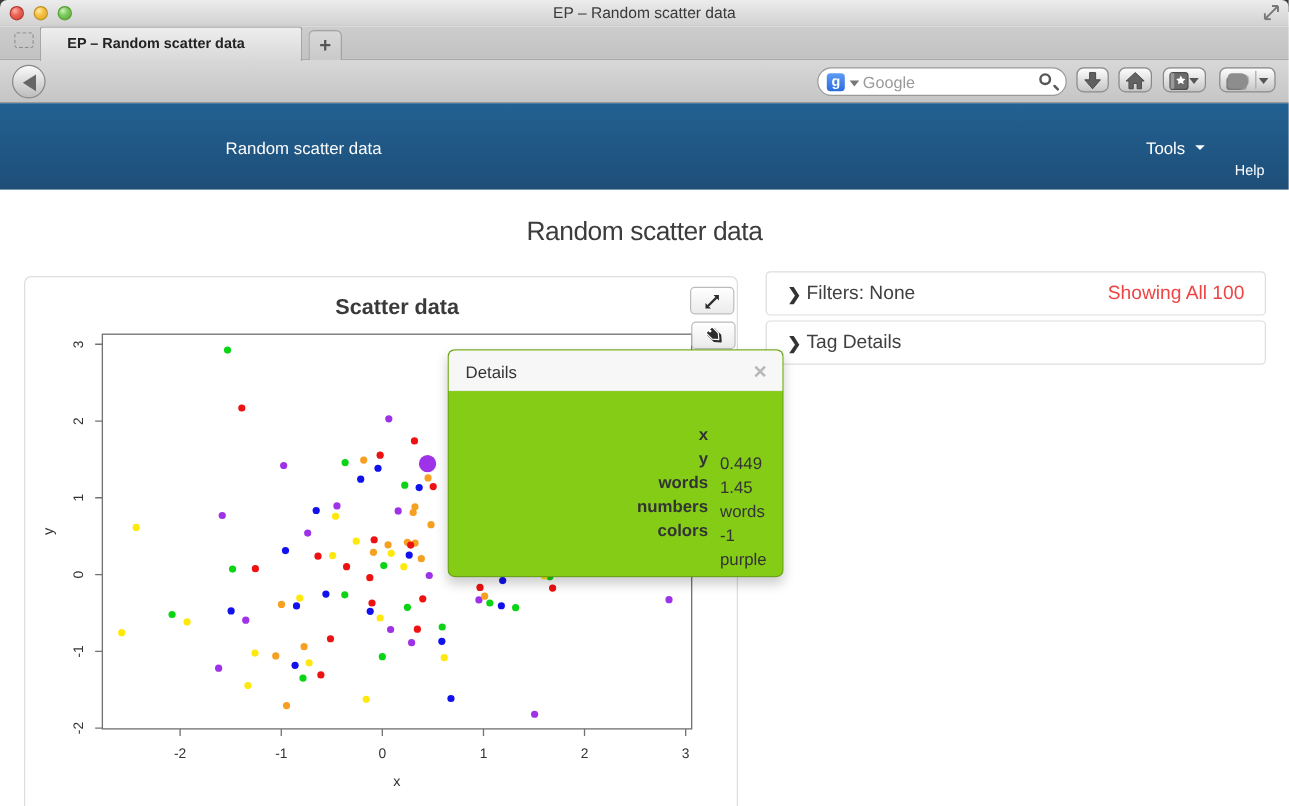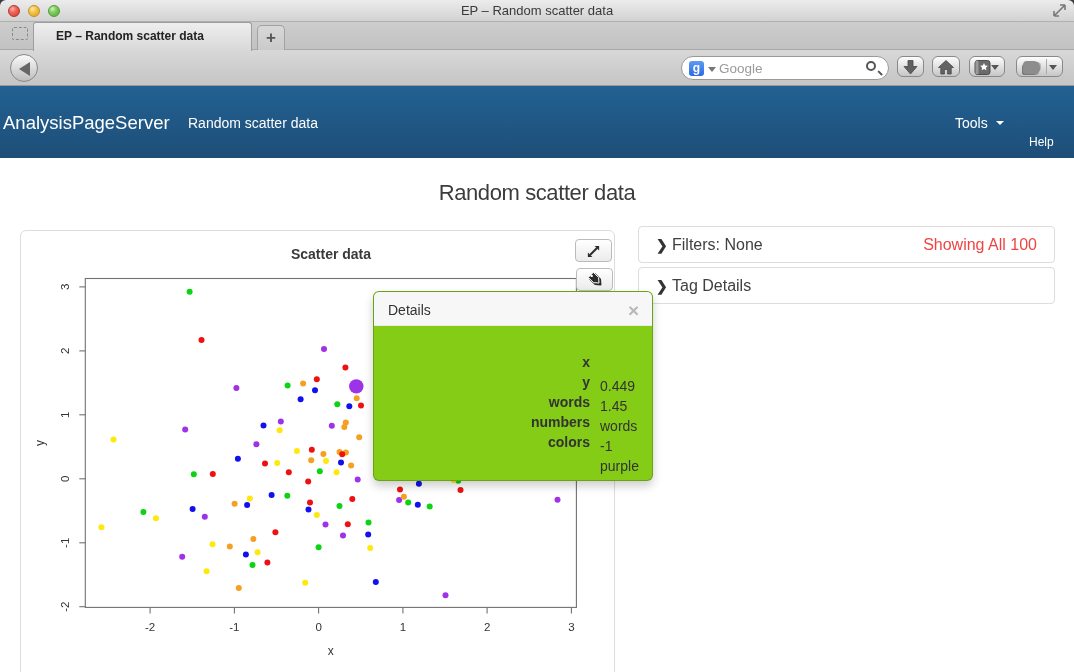--- a/index.html
+++ b/index.html
@@ -74,21 +74,21 @@
 #brand { left:3px; top:26px; font-size:18.5px; color:#fff;}
 #navlink { left:188px; top:28.5px; font-size:14px; color:#fdfdfd;}
 #tools { left:955px; top:29px; font-size:14px; color:#fff;}
 #tools .caret2 { display:inline-block; margin-left:4px; vertical-align:middle; margin-top:-2px;
   border-left:4px solid transparent; border-right:4px solid transparent; border-top:4px solid #fff;}
 #help { left:1029px; top:29px; font-size:12px; color:#fff;margin-top:20px;}
 
 #pagetitle { left:0; top:180px; width:1074px; text-align:center; font-size:22px; letter-spacing:-0.4px; color:#3c3c3c;}
 #leftpanel { left:20px; top:230px; width:595px; height:460px; background:#fff;
   border:1px solid #ddd; border-radius:6px;}
-#plottitle { left:21px; top:246px; width:620px; text-align:center; font-size:14px; font-weight:bold; color:#3a3a3a;}
+#plottitle { left:21px; top:246px; width:620px; text-align:center; font-size:18px; font-weight:bold; color:#3a3a3a;}
 .minibtn { width:37px; height:23px; background:linear-gradient(#ffffff,#ebebeb);
   border:1px solid #bbb; border-radius:4px;}
 #btn-expand { left:575px; top:239px;}
 #btn-tag { left:576px; top:268px;}
 .minibtn svg { position:absolute; left:10px; top:4px;}
 #btn-tag svg { left:9px; top:3px;}
 #plotsvg { left:21px; top:231px;}
 #plotsvg text { font-family:"Liberation Sans", sans-serif; }
 
 .rpanel { left:638px; width:417px; height:37px; background:#fff; border:1px solid #ddd; border-radius:4px;}
@@ -154,21 +154,20 @@
     <div class="caret"></div>
   </div>
   <div id="btn-tools" class="chromebtn abs">
     <div class="blob"></div>
     <div class="sep"></div>
       <div class="caret"></div>
   </div>
 </div>
 
 <div id="navbar" class="abs">
-  <div id="brand" class="abs">AnalysisPageServer</div>
   <div id="navlink" class="abs">Random scatter data</div>
   <div id="tools" class="abs">Tools <span class="caret2"></span></div>
   <div id="help" class="abs">Help</div>
 </div>
 
 <div id="pagetitle" class="abs">Random scatter data</div>
 <div id="leftpanel" class="abs"></div>
 <div id="plottitle" class="abs">Scatter data</div>
 <svg id="plotsvg" class="abs" width="594" height="441" viewBox="0 0 594 441">
 <rect x="64.3" y="47.5" width="491.1" height="328.9" fill="none" stroke="#727272" stroke-width="1.1"></rect>

